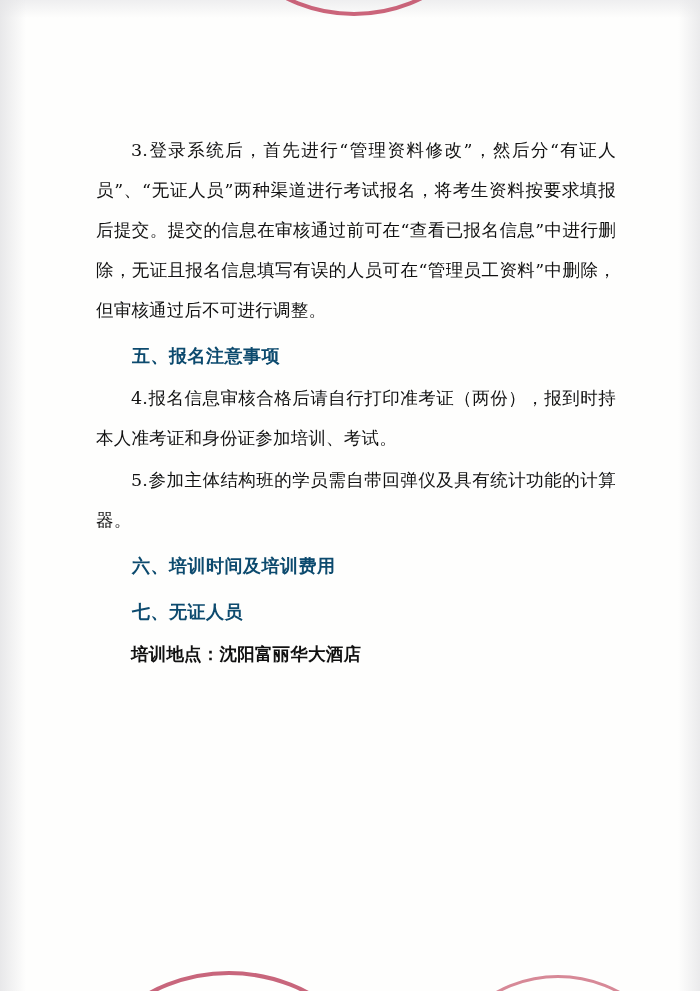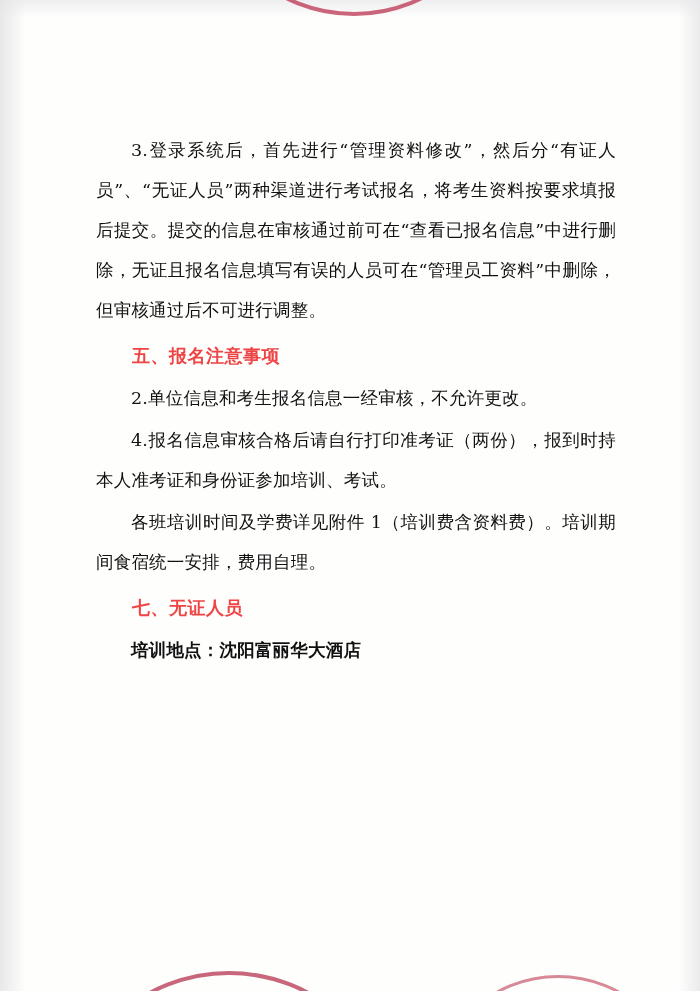--- a/index.html
+++ b/index.html
@@ -97,21 +97,21 @@
     letter-spacing: 0.2px;
   }
   p.indent {
     text-indent: 2em;
   }
   h2.section-head {
     margin: 6px 0 2px 0;
     font-size: 18px;
     line-height: 40px;
     font-weight: bold;
-    color: #ef4444;
+    color: #0c4a6e;
     text-indent: 2em;
     font-family: "DejaVu Sans", "Liberation Sans", sans-serif;
     letter-spacing: 0.5px;
   }
   .last-line {
     margin-bottom: 0;
     font-weight: bold;
   }
 </style>
 </head>
@@ -127,27 +127,27 @@
   <div class="stamp-arc stamp-bottom"></div>
   <div class="stamp-arc stamp-bottom2"></div>
 
   <div class="content">
 
     <p class="body-text indent">3.登录系统后，首先进行“管理资料修改”，然后分“有证人员”、“无证人员”两种渠道进行考试报名，将考生资料按要求填报后提交。提交的信息在审核通过前可在“查看已报名信息”中进行删除，无证且报名信息填写有误的人员可在“管理员工资料”中删除，但审核通过后不可进行调整。</p>
 
     <h2 class="section-head">五、报名注意事项</h2>
 
 
-    <p class="body-text indent">2.单位信息和考生报名信息一经审核，不允许更改。</p>
 
 
     <p class="body-text indent">4.报名信息审核合格后请自行打印准考证（两份），报到时持本人准考证和身份证参加培训、考试。</p>
 
+    <p class="body-text indent">5.参加主体结构班的学员需自带回弹仪及具有统计功能的计算器。</p>
 
+    <h2 class="section-head">六、培训时间及培训费用</h2>
 
-    <p class="body-text indent">各班培训时间及学费详见附件 1（培训费含资料费）。培训期间食宿统一安排，费用自理。</p>
 
     <h2 class="section-head">七、无证人员</h2>
 
     <p class="body-text indent last-line">培训地点：沈阳富丽华大酒店</p>
 
   </div>
 </div>
 
 </body></html>

